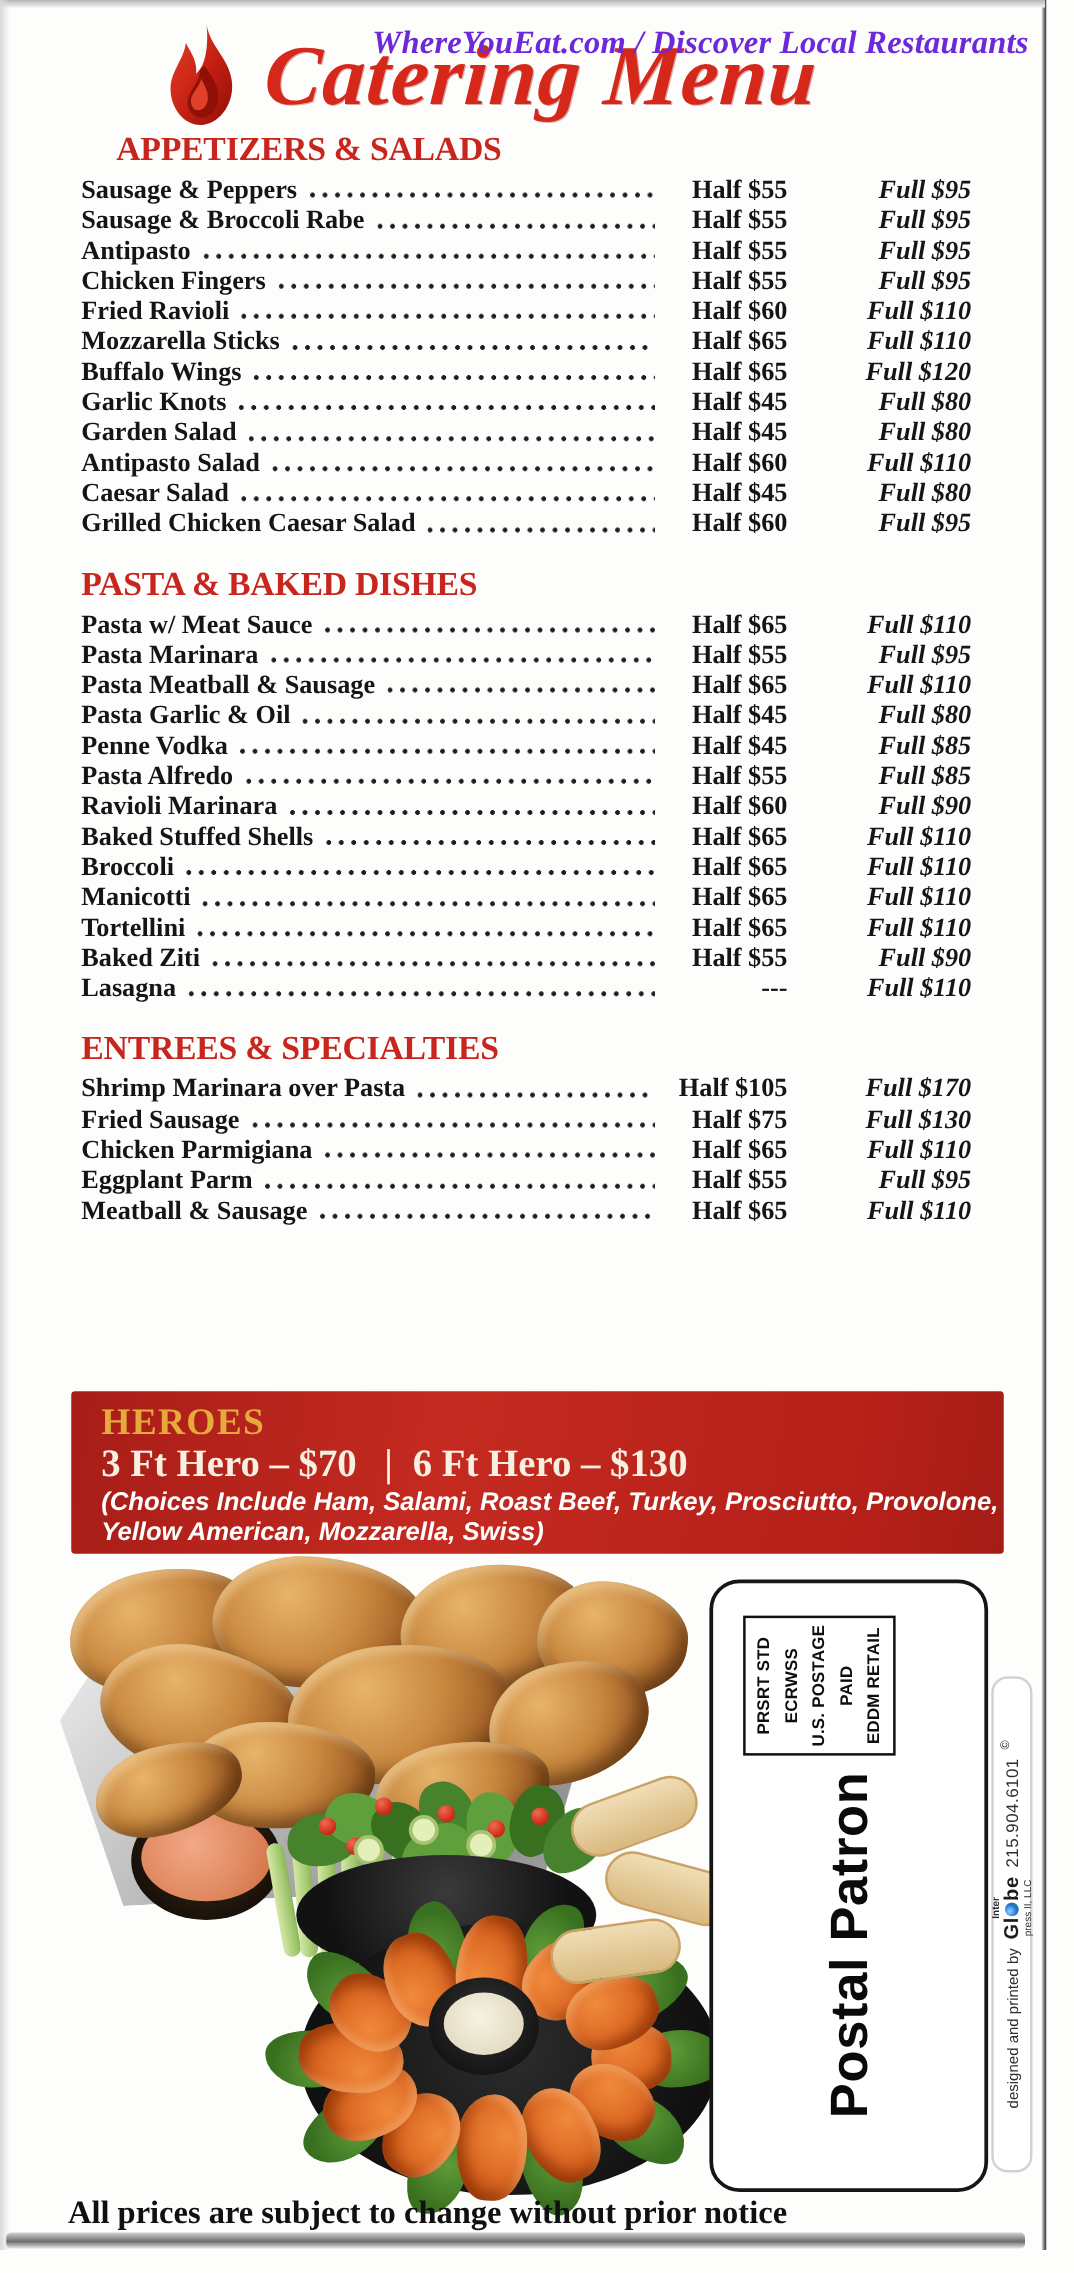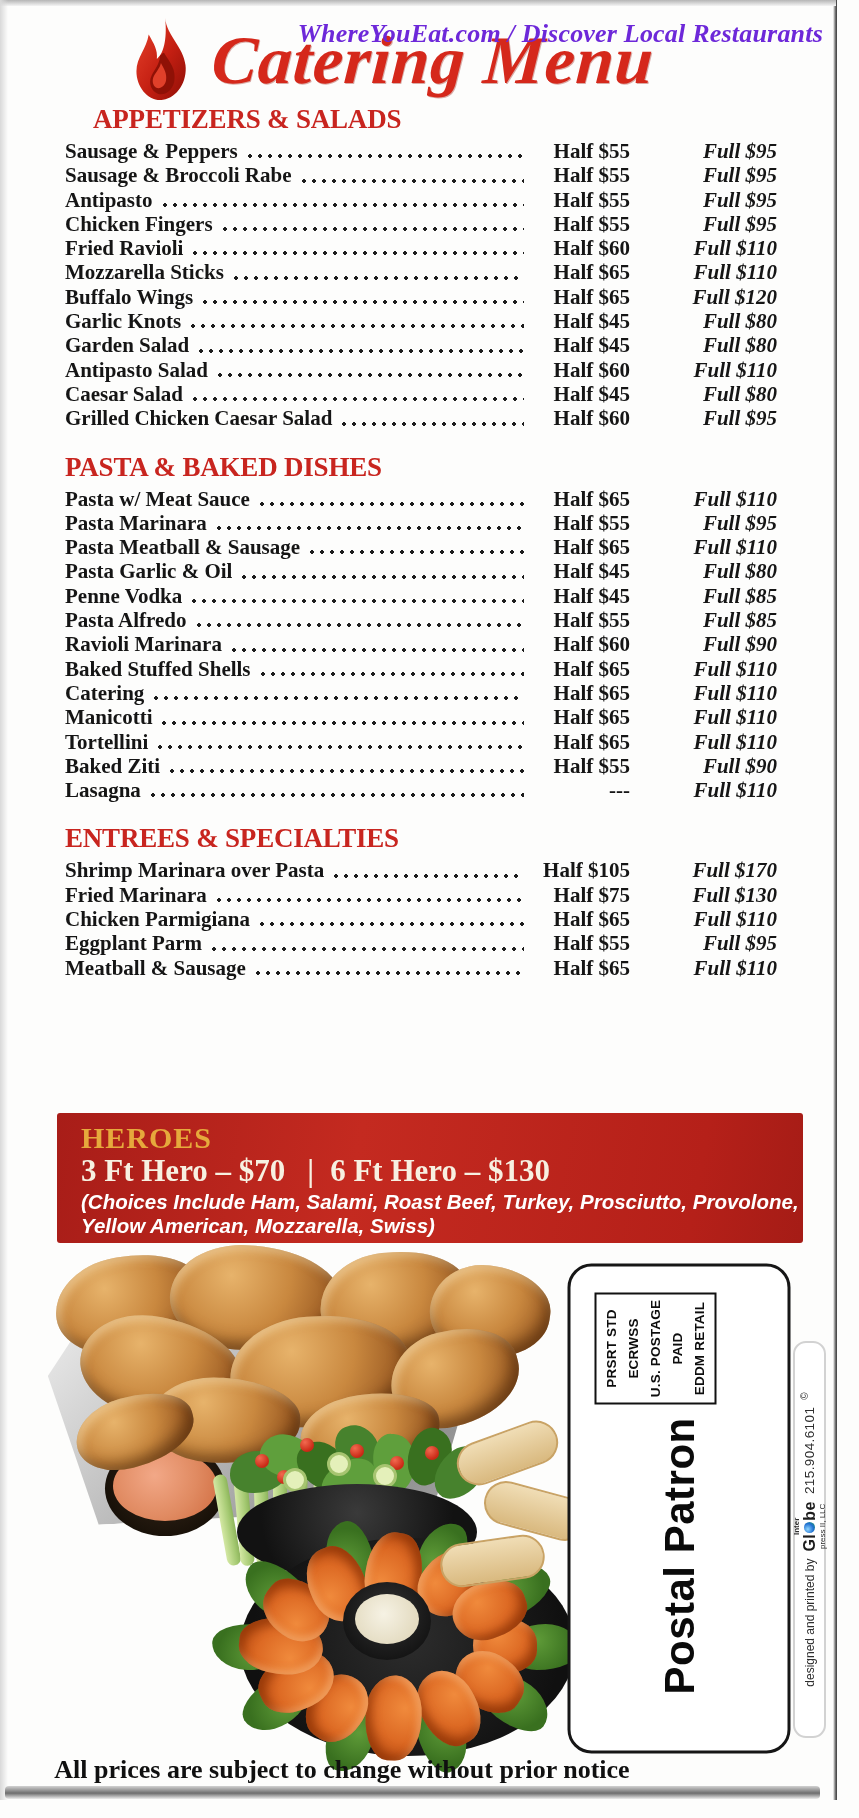--- a/index.html
+++ b/index.html
@@ -254,21 +254,21 @@
           <div class="half">Half $60</div>
           <div class="full">Full $90</div>
         </div>
         <div class="row">
           <div class="nm">Baked Stuffed Shells</div>
           <div class="dots"></div>
           <div class="half">Half $65</div>
           <div class="full">Full $110</div>
         </div>
         <div class="row">
-          <div class="nm">Catering</div>
+          <div class="nm">Broccoli</div>
           <div class="dots"></div>
           <div class="half">Half $65</div>
           <div class="full">Full $110</div>
         </div>
         <div class="row">
           <div class="nm">Manicotti</div>
           <div class="dots"></div>
           <div class="half">Half $65</div>
           <div class="full">Full $110</div>
         </div>
@@ -293,21 +293,21 @@
       </div>
       <div class="menu-section">
         <div class="section-heading">ENTREES &amp; SPECIALTIES</div>
         <div class="row">
           <div class="nm">Shrimp Marinara over Pasta</div>
           <div class="dots"></div>
           <div class="half">Half $105</div>
           <div class="full">Full $170</div>
         </div>
         <div class="row">
-          <div class="nm">Fried Marinara</div>
+          <div class="nm">Fried Sausage</div>
           <div class="dots"></div>
           <div class="half">Half $75</div>
           <div class="full">Full $130</div>
         </div>
         <div class="row">
           <div class="nm">Chicken Parmigiana</div>
           <div class="dots"></div>
           <div class="half">Half $65</div>
           <div class="full">Full $110</div>
         </div>

